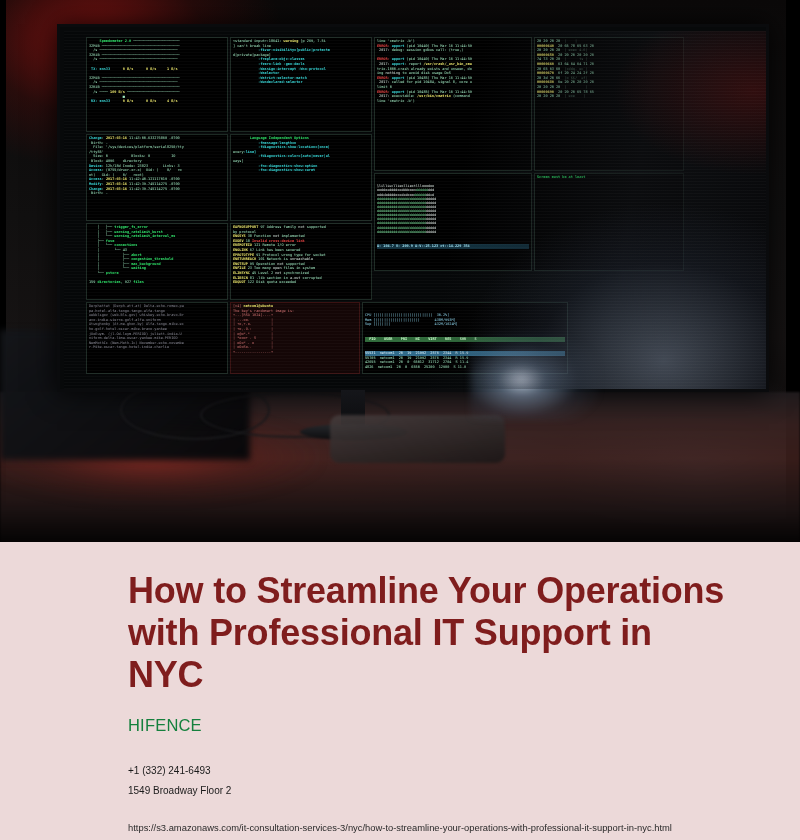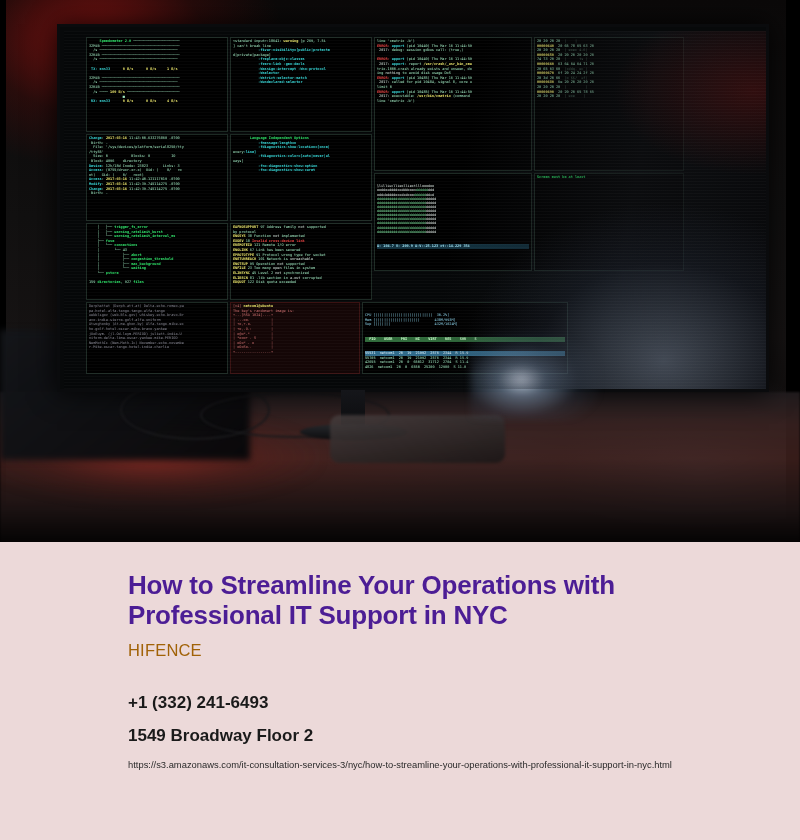--- a/index.html
+++ b/index.html
@@ -208,43 +208,42 @@
   
   .content {
     position: absolute;
     left: 0; top: 542px;
     width: 800px;
     height: 298px;
     background: #ecd9d9;
     padding: 28px 72px 0 128px;
   }
   .title {
-    font-size: 26px;
+    font-size: 36px;
     line-height: 1.16;
     font-weight: bold;
-    color: #4c1d95;
+    color: #7f1d1d;
     letter-spacing: -0.2px;
-    margin-bottom: 11px;
+    margin-bottom: 21px;
     max-width: 620px;
   }
   .brand {
     font-size: 16.5px;
-    color: #a16207;
+    color: #15803d;
     letter-spacing: 0.2px;
     margin-bottom: 26px;
   }
   .contact {
-    font-size: 17px;
+    font-size: 10px;
     line-height: 1.95;
     color: #1a1a1a;
-    font-weight: bold;
   }
   .contact div { white-space: nowrap; }
   .source-url {
-    margin-top: 6px;
+    margin-top: 22px;
     font-size: 9.4px;
     color: #2a2a2a;
     word-break: break-all;
     line-height: 1.3;
   }
 </style>
 </head>
 <body>
 
 <div id="page">

